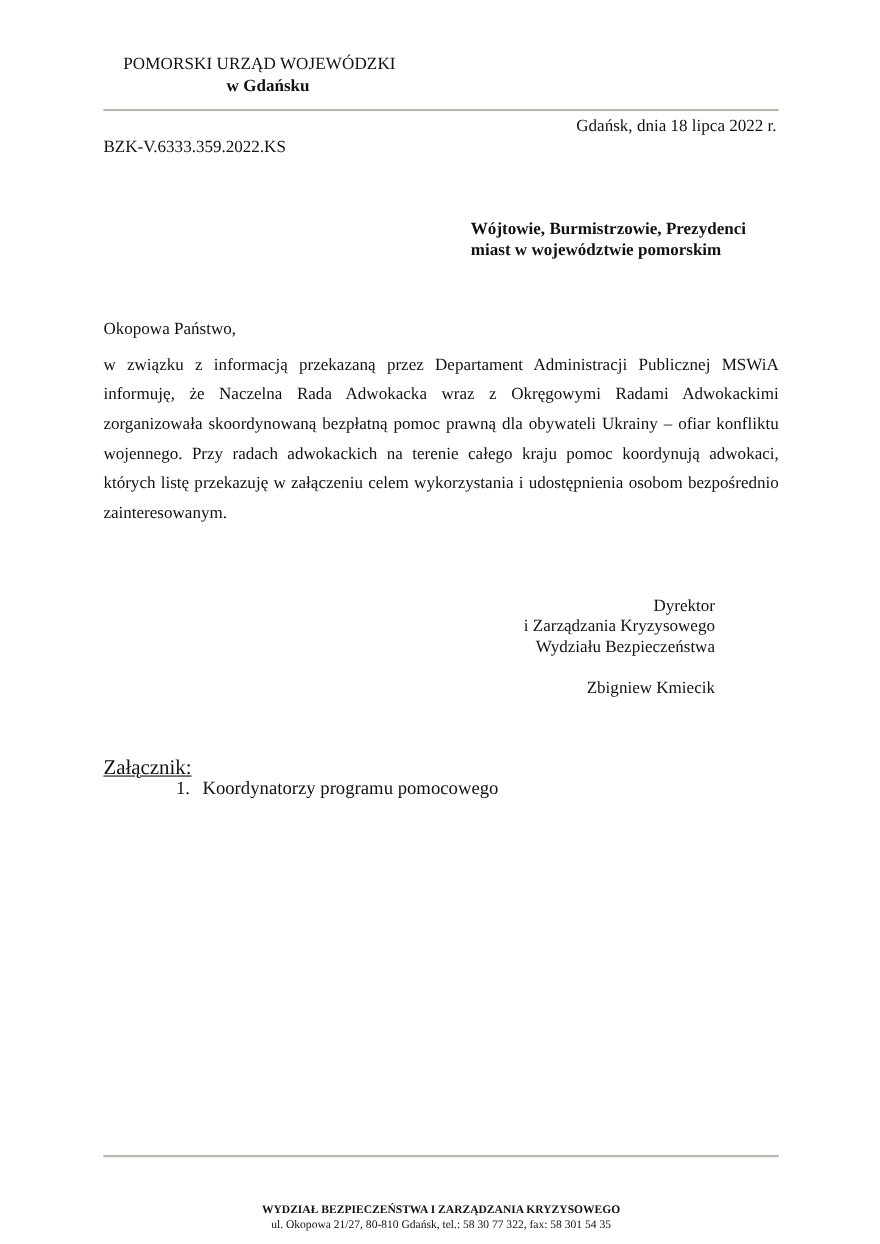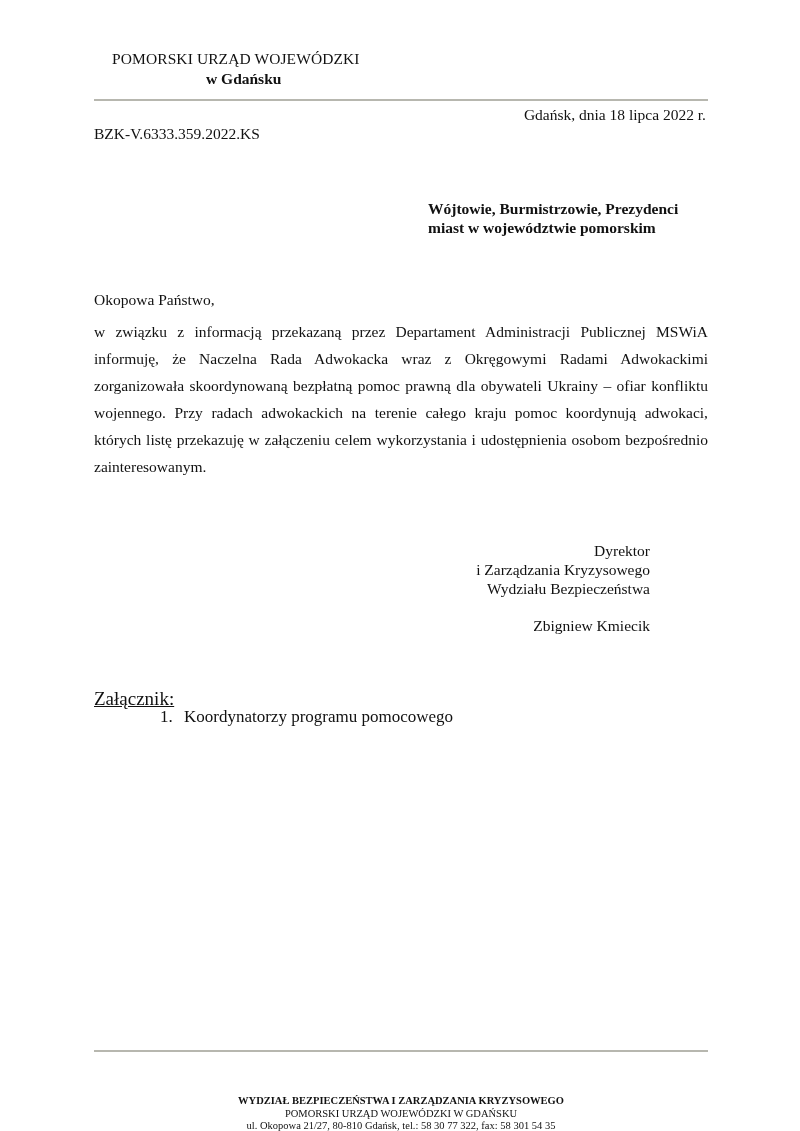--- a/index.html
+++ b/index.html
@@ -50,15 +50,14 @@
 </div>
 
 <div class="abs att-label">Załącznik:</div>
 <div class="abs att-item">
   <span class="num">1.</span><span>Koordynatorzy programu pomocowego</span>
 </div>
 
 <div class="abs rule-bottom"></div>
 <div class="abs footer">
   <div class="dept">WYDZIAŁ BEZPIECZEŃSTWA I ZARZĄDZANIA KRYZYSOWEGO</div>
-  <div>POMORSKI URZĄD WOJEWÓDZKI W GDAŃSKU</div>
   <div>ul. Okopowa 21/27, 80-810 Gdańsk, tel.: 58 30 77 322, fax: 58 301 54 35</div>
 </div>
 
 </body></html>

